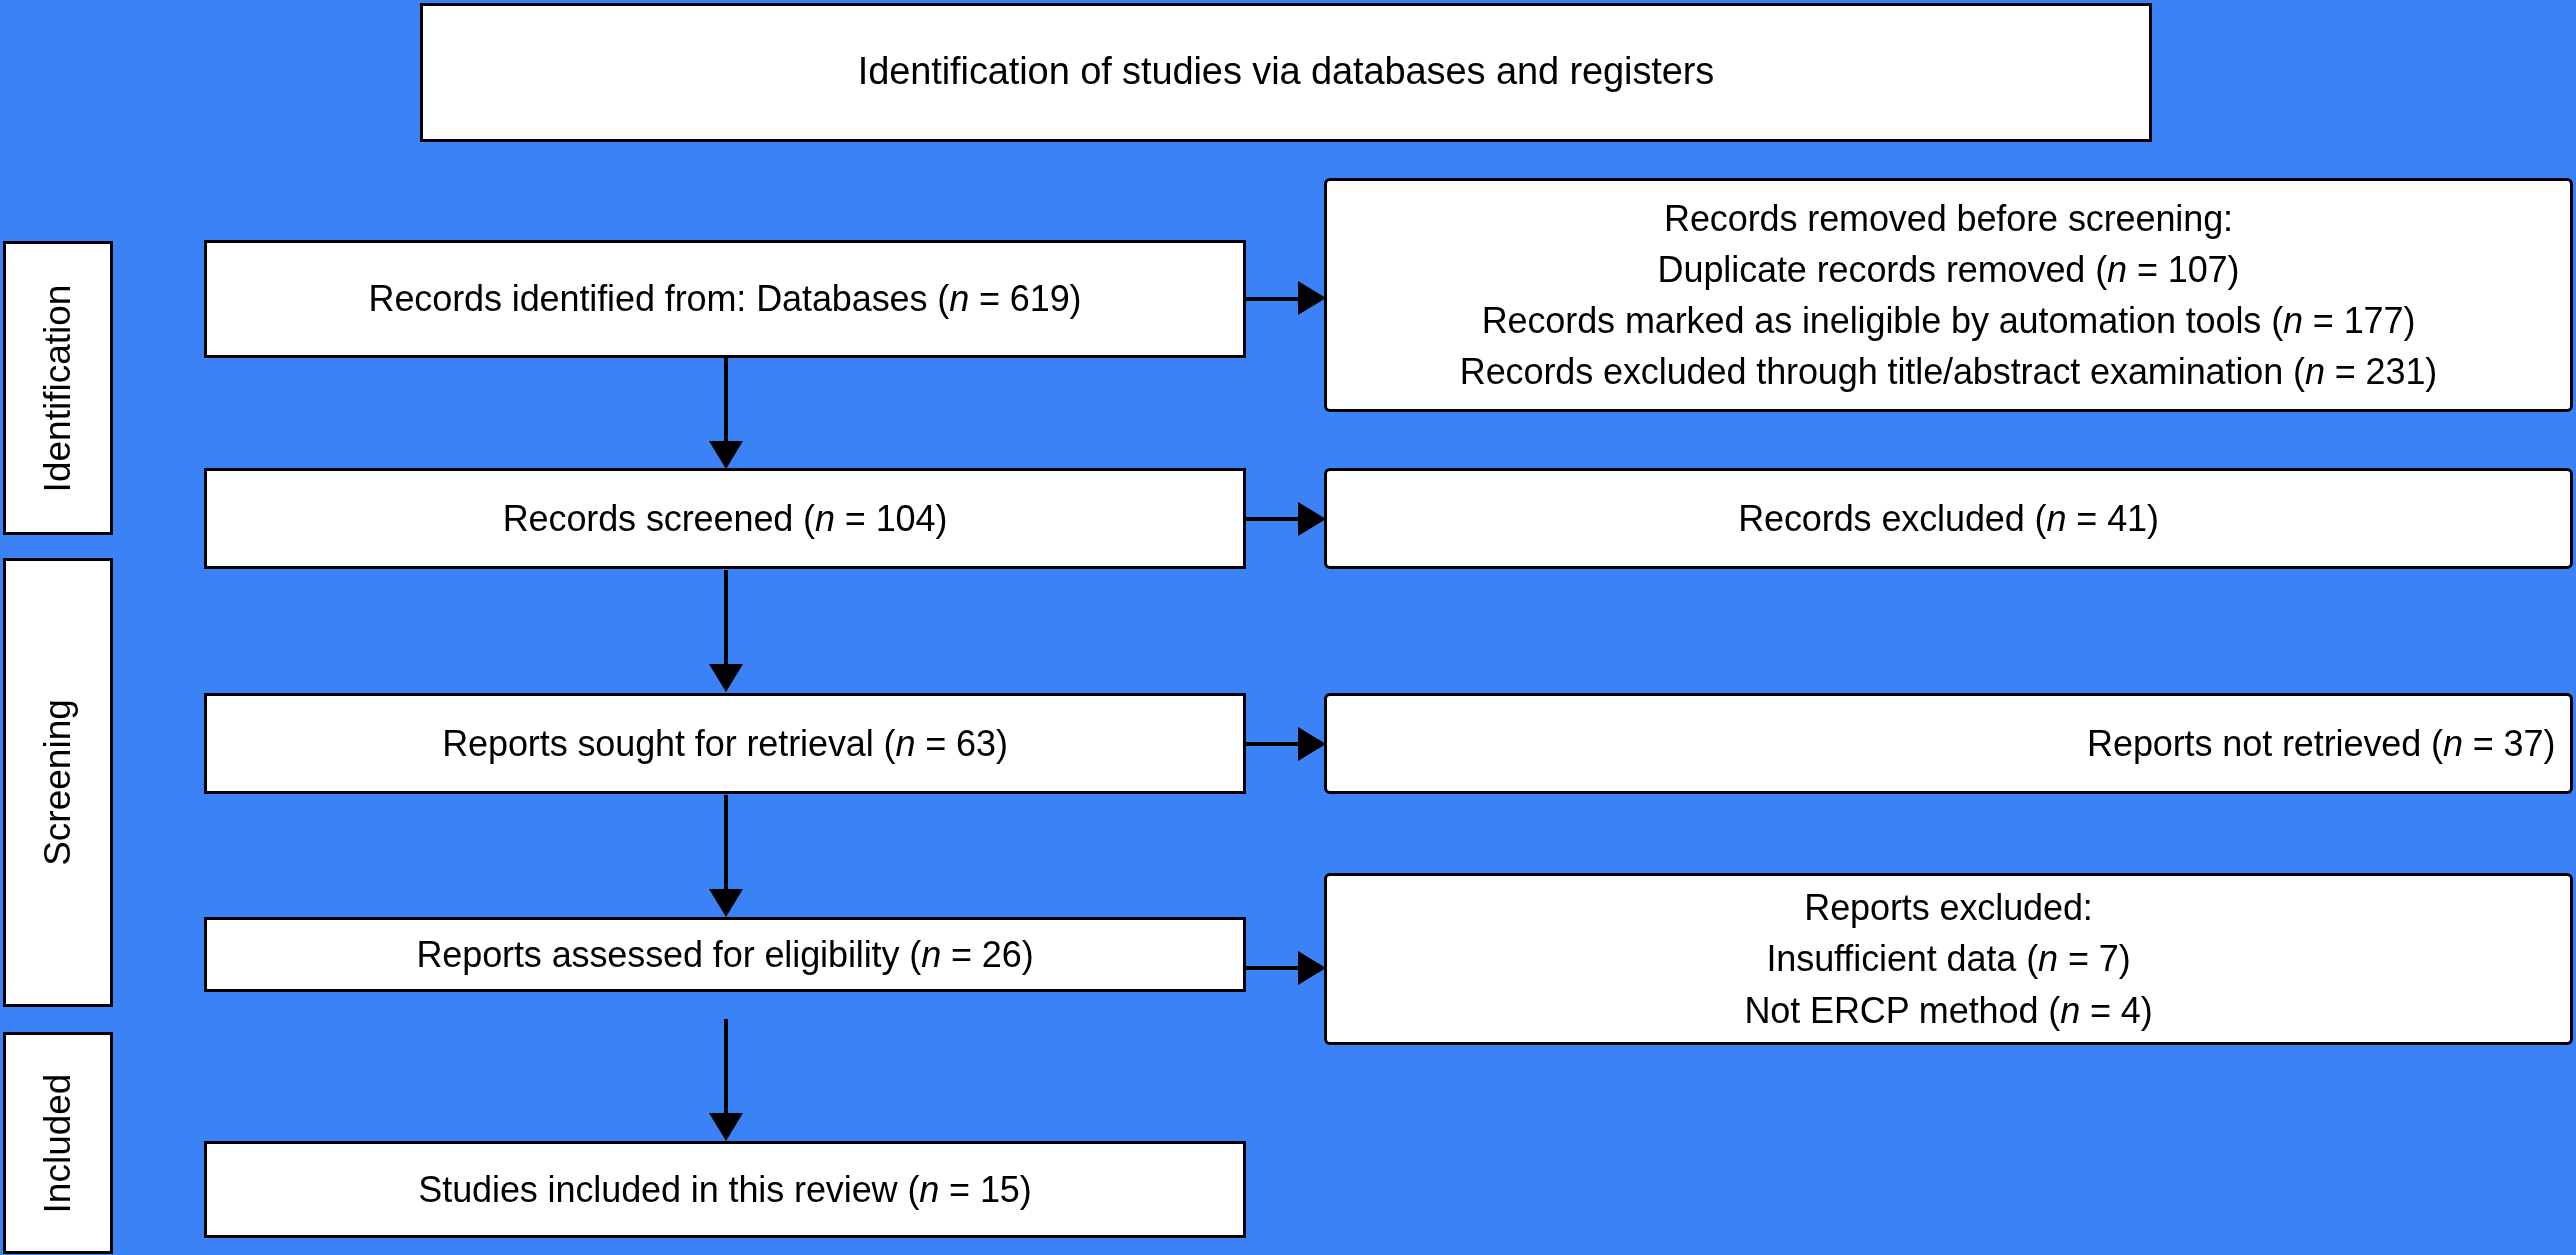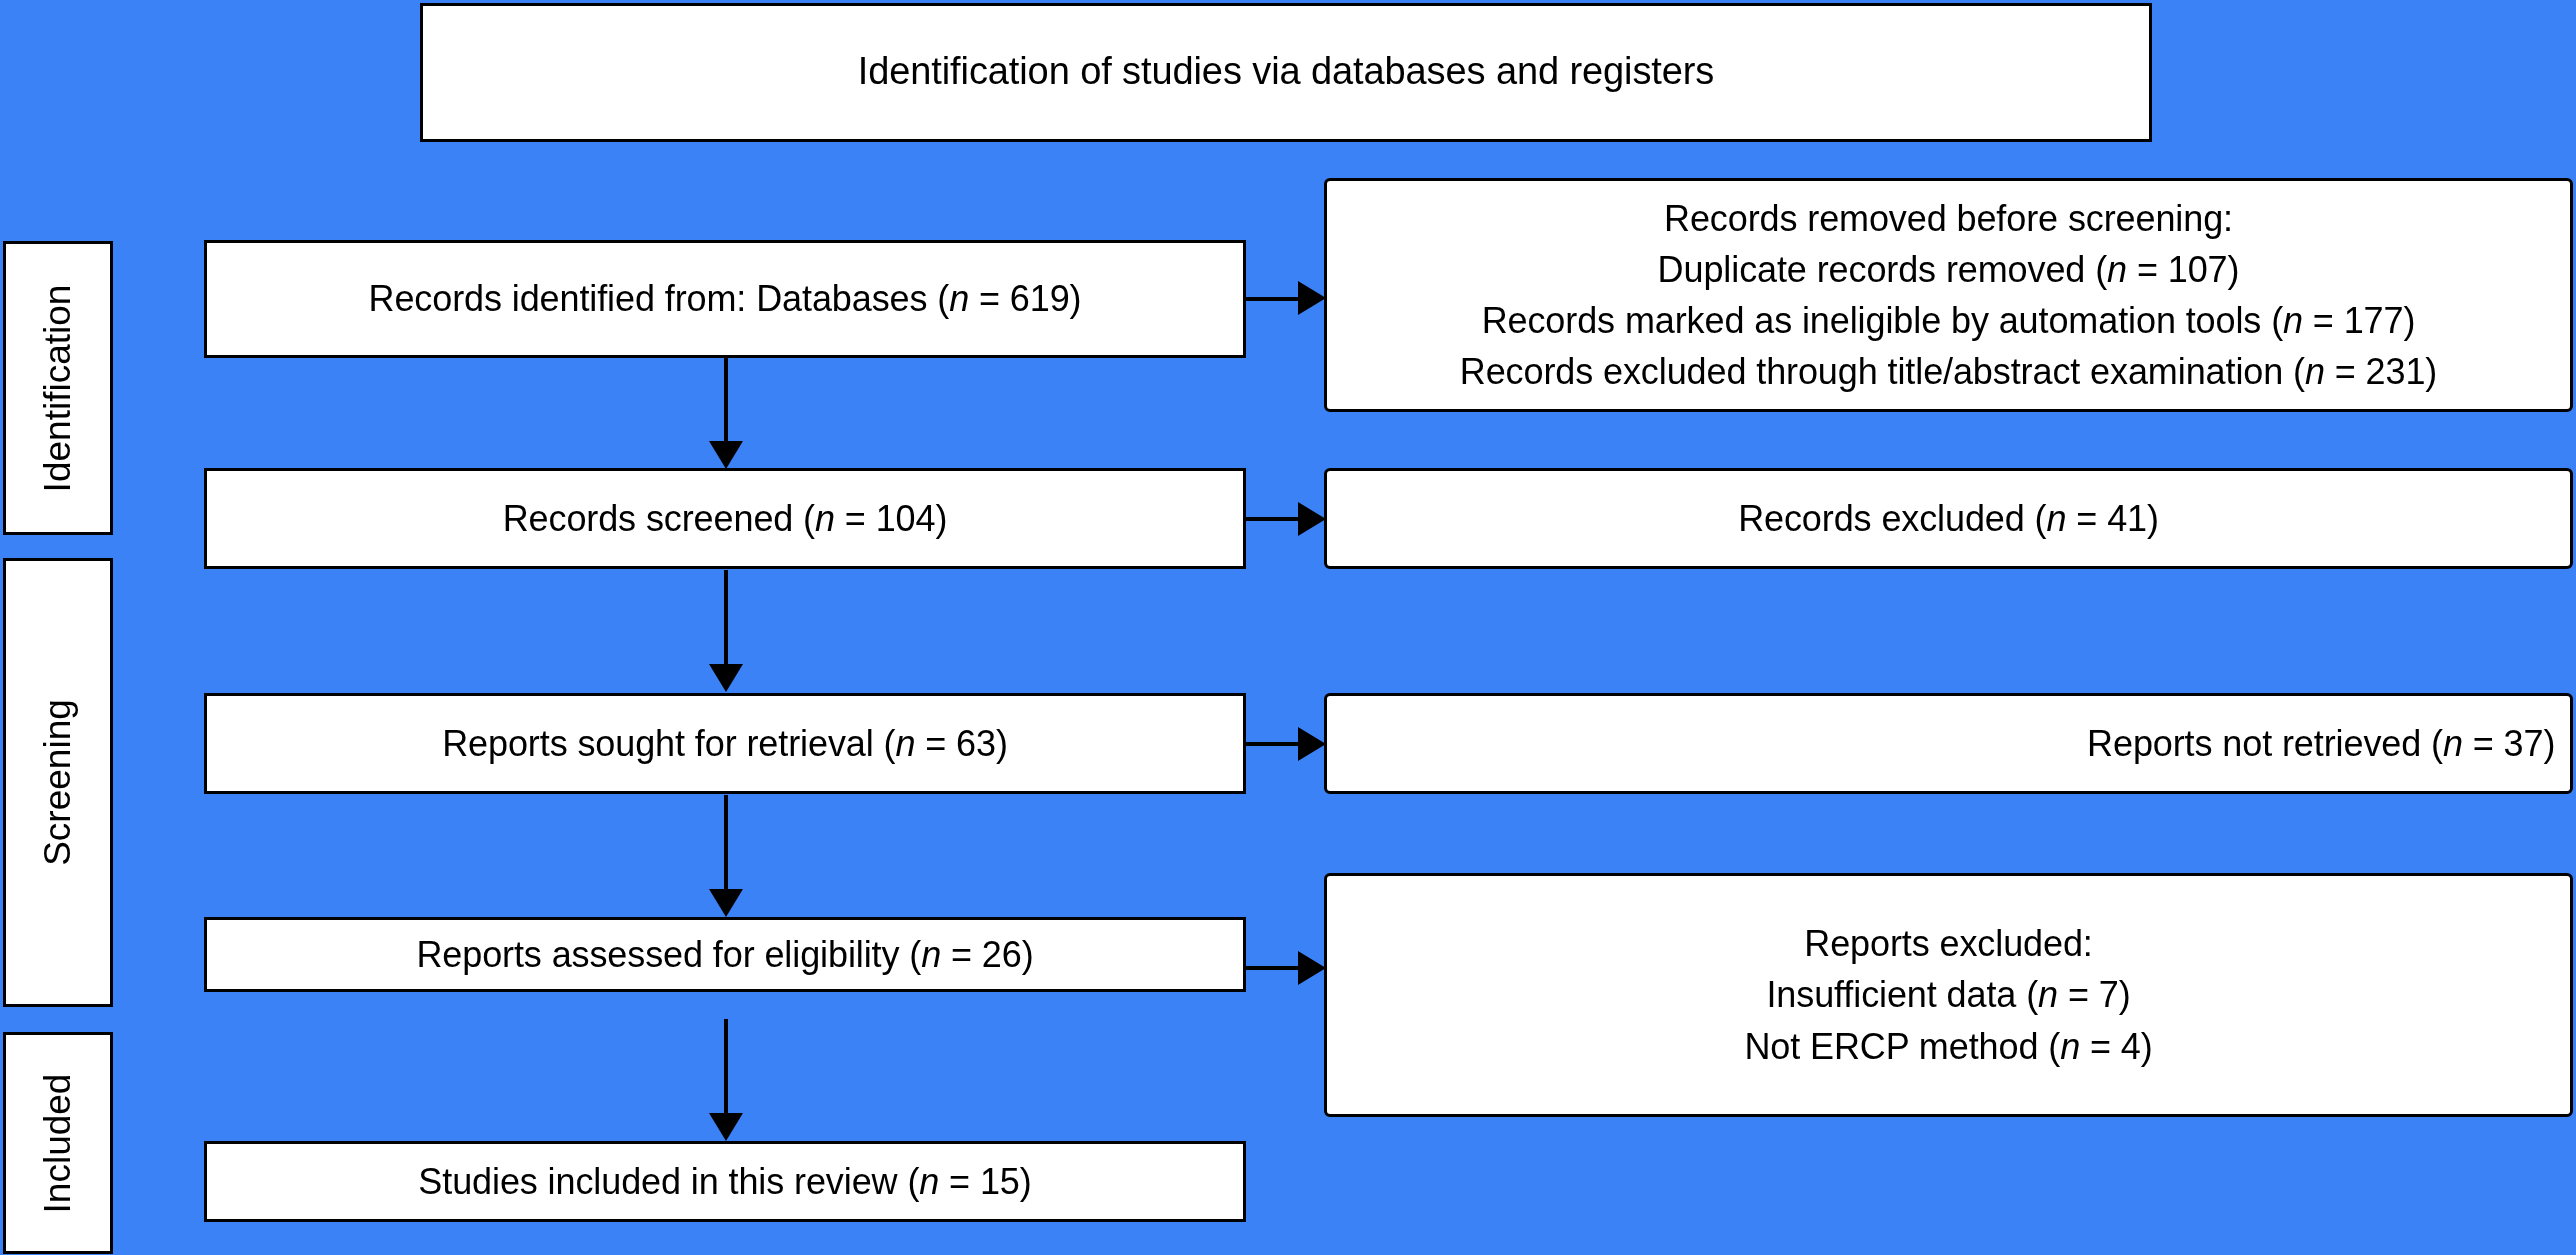--- a/index.html
+++ b/index.html
@@ -66,28 +66,28 @@
   #stage-identification { top: 241px;  height: 294px; }
   #stage-screening     { top: 558px;  height: 449px; }
   #stage-included      { top: 1032px; height: 222px; }
 
   
   .main-box { left: 204px; width: 1042px; }
   #box-identified { top: 240px;  height: 118px; }
   #box-screened   { top: 468px;  height: 101px; }
   #box-sought     { top: 693px;  height: 101px; }
   #box-assessed   { top: 917px; height: 75px; }
-  #box-included   { top: 1141px; height: 81px; }
+  #box-included   { top: 1141px; height: 97px; }
 
   
   .side-box { left: 1324px; width: 1249px; border-radius: 6px; }
   #box-removed        { top: 178px;  height: 234px; }
   #box-excl-records   { top: 468px;  height: 101px; justify-content: center; }
   #box-not-retrieved  { top: 693px;  height: 101px; text-align: right; }
-  #box-excl-reports   { top: 873px; height: 244px; }
+  #box-excl-reports   { top: 873px; height: 172px; }
 
   
   .v-line {
     position: absolute;
     width: 4.1px;
     background: #000000;
     left: 724px;
   }
   .v-head {
     position: absolute;

